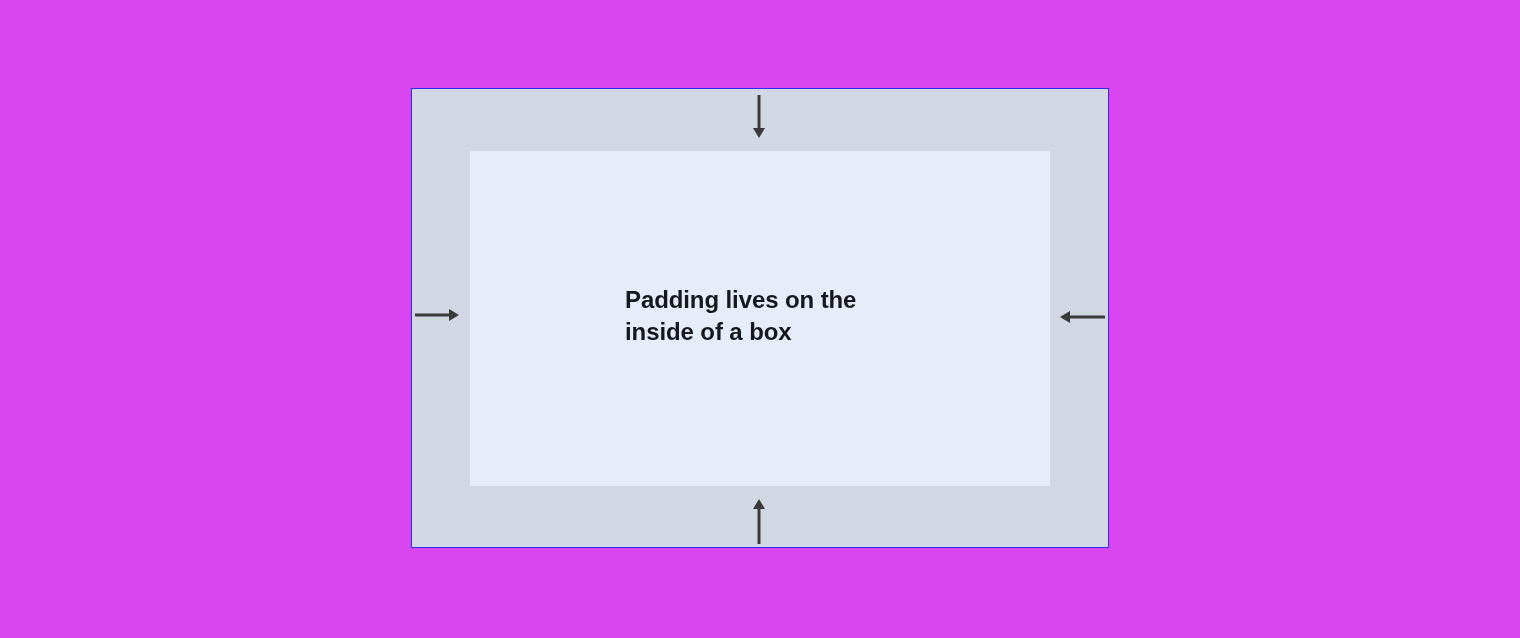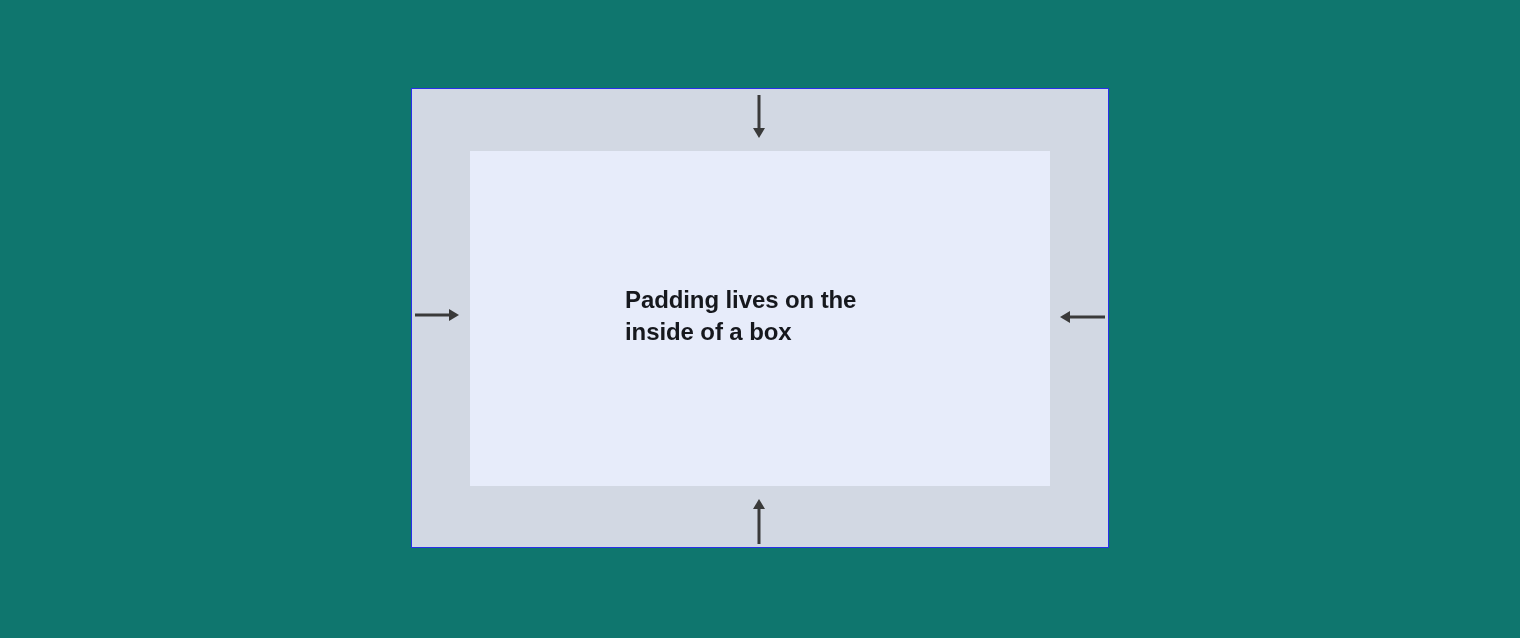--- a/index.html
+++ b/index.html
@@ -8,21 +8,21 @@
     padding: 0;
     background: #ffffff;
   }
   body {
     font-family: "Liberation Sans", sans-serif;
   }
   #canvas {
     position: relative;
     width: 1520px;
     height: 638px;
-    background: #0f766e;
+    background: #d946ef;
     overflow: hidden;
   }
   
   .border-box {
     position: absolute;
     left: 411px;
     top: 88px;
     width: 698px;
     height: 460px;
     box-sizing: border-box;

